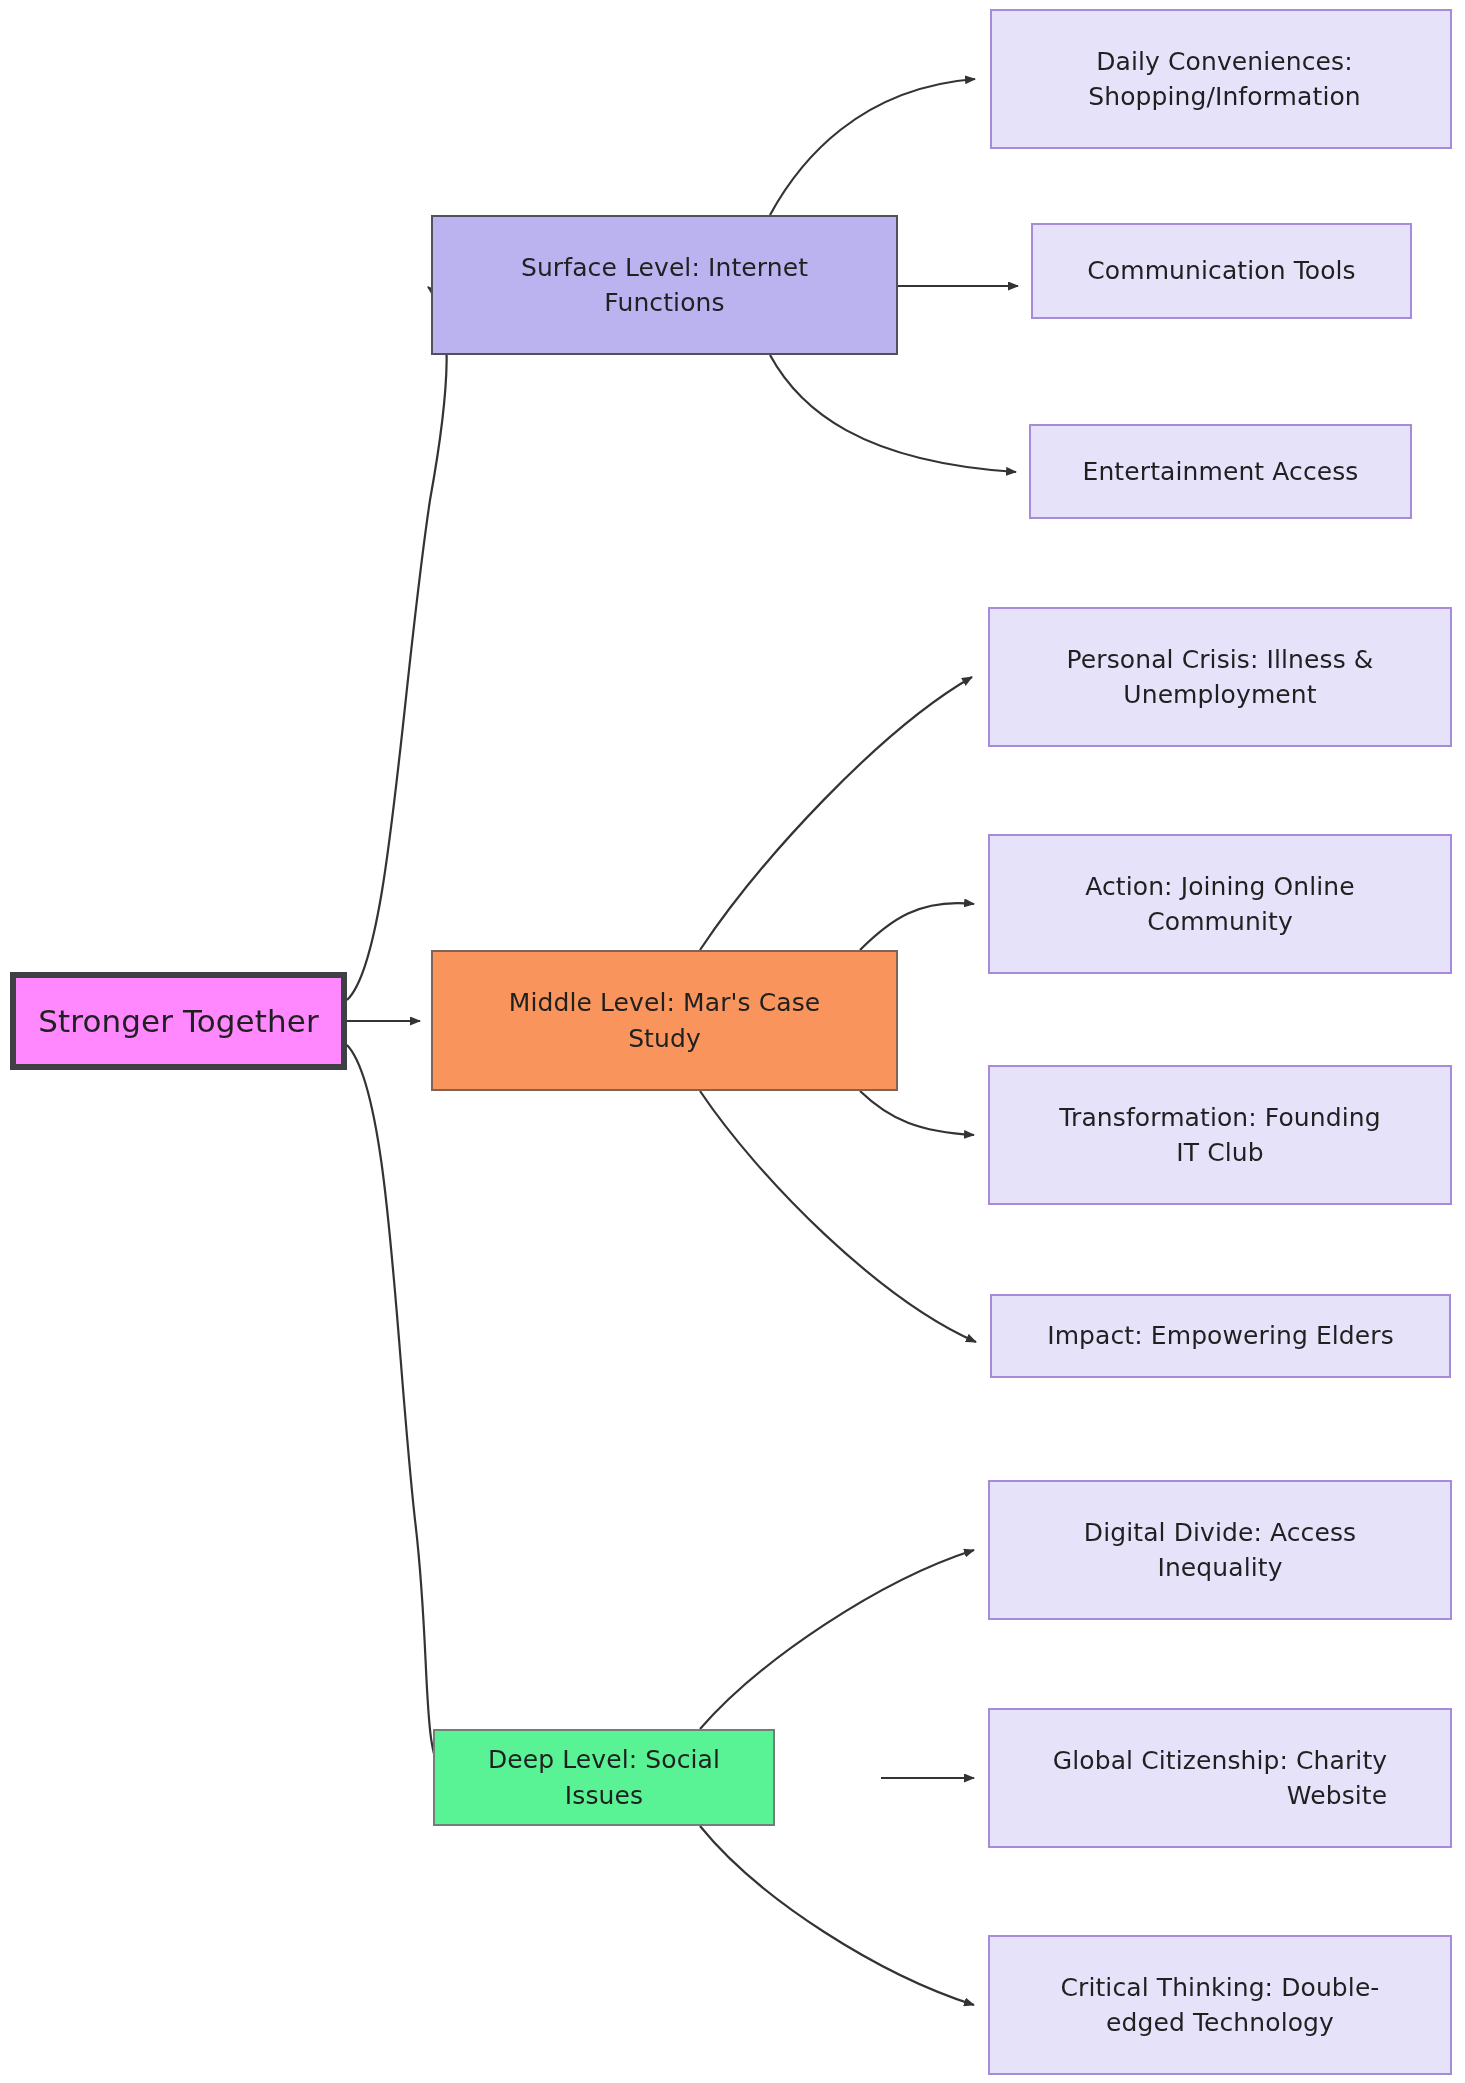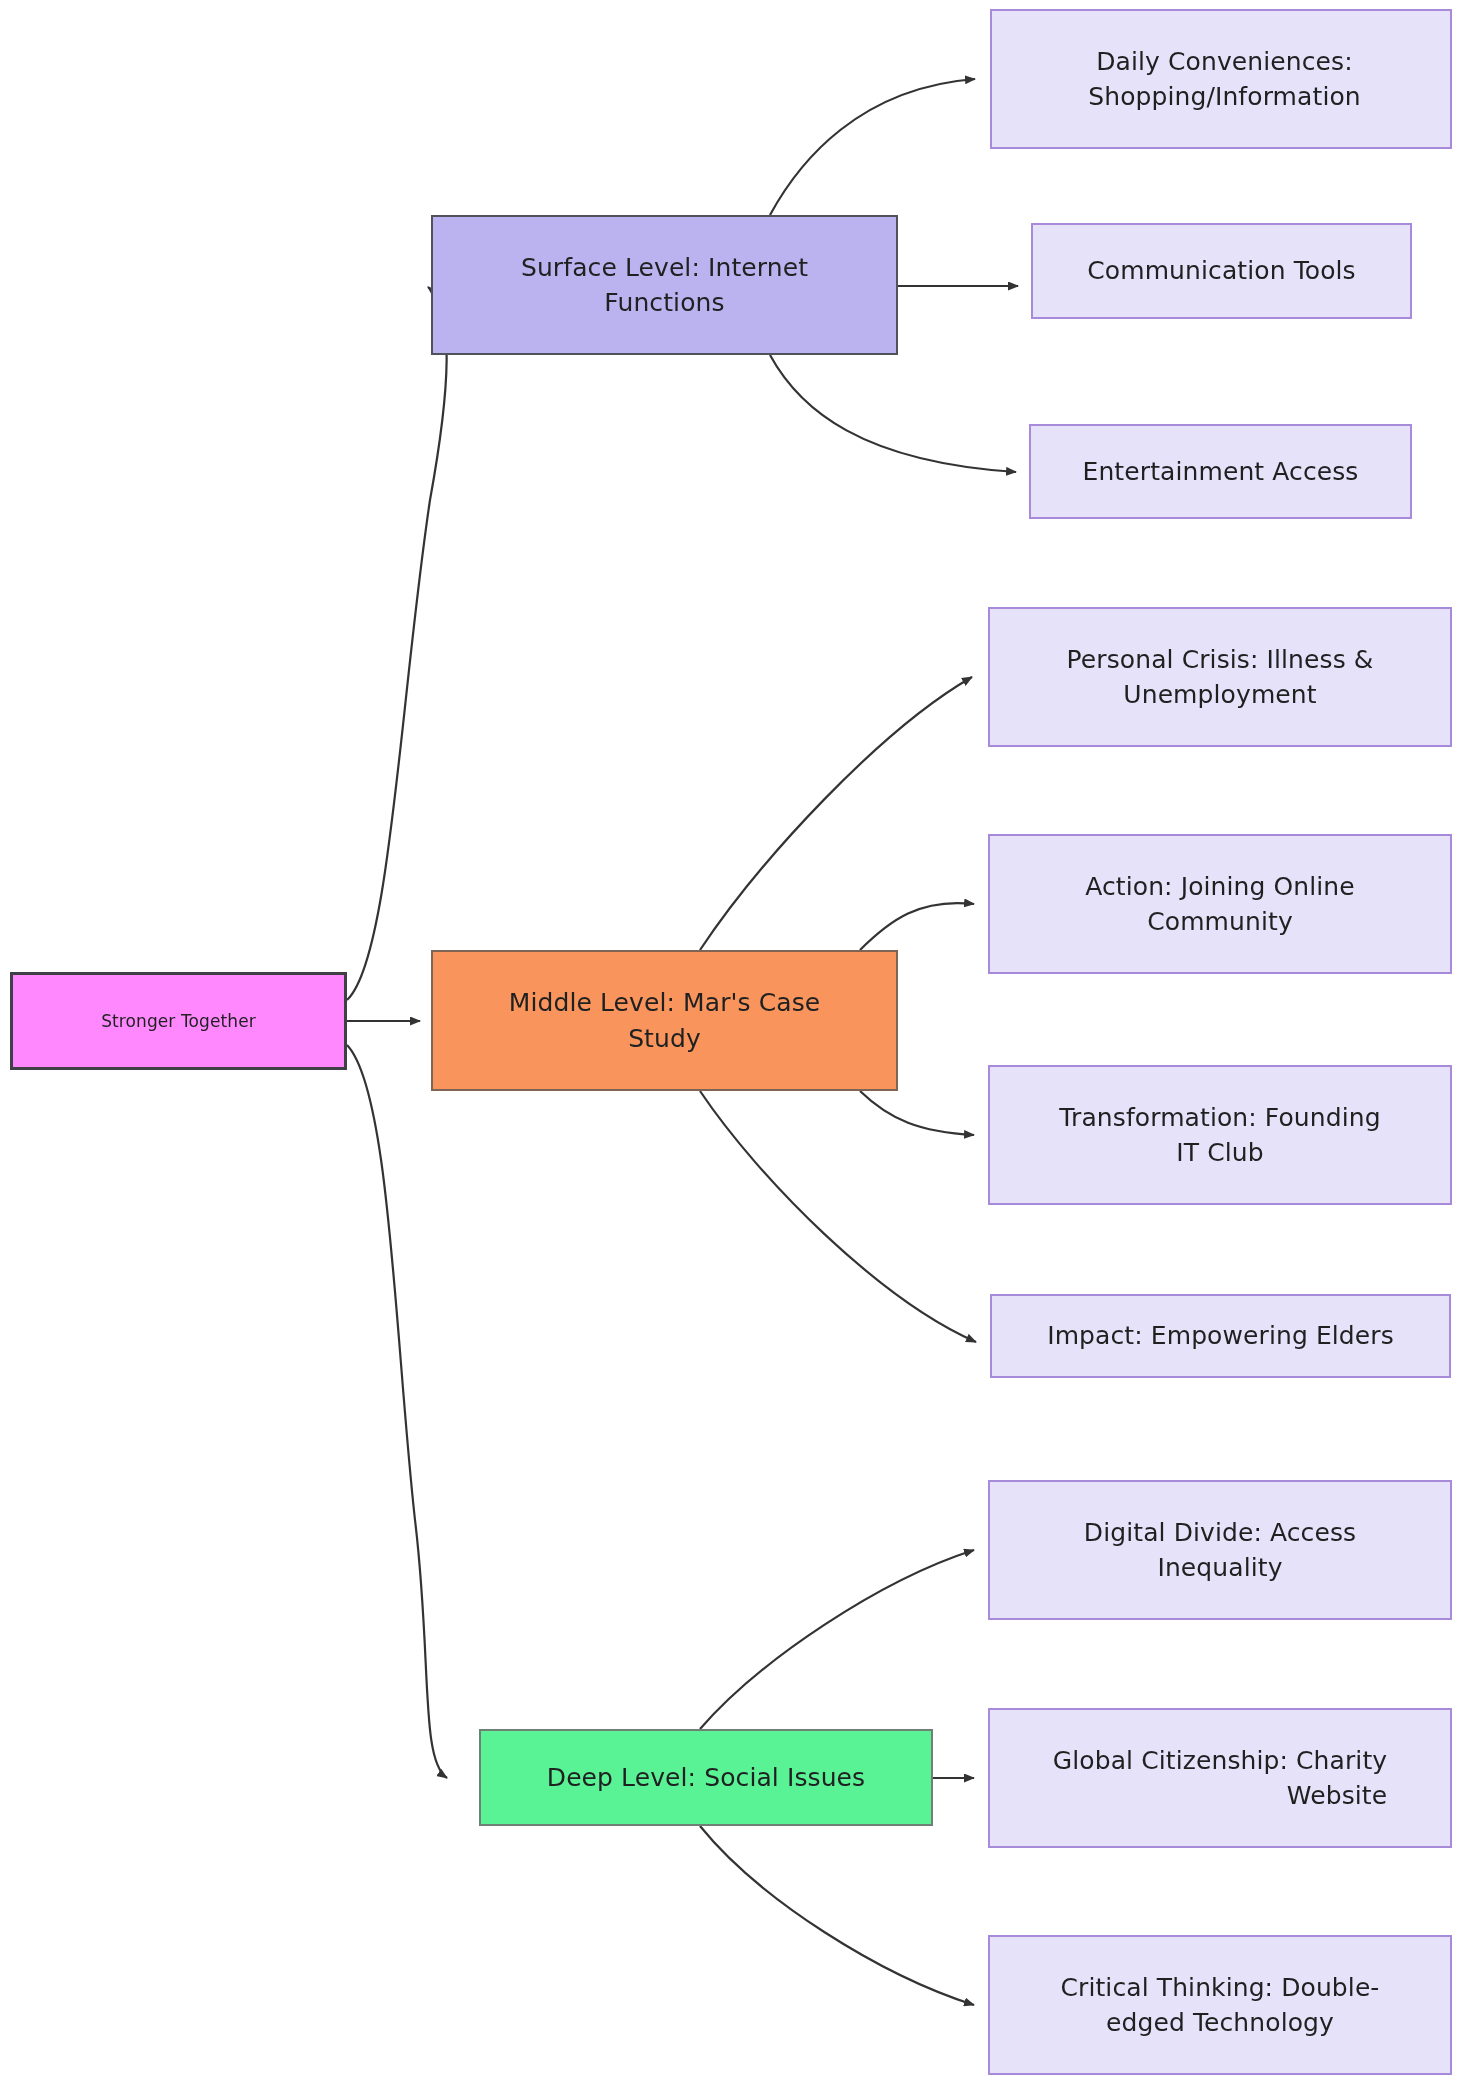--- a/index.html
+++ b/index.html
@@ -39,22 +39,22 @@
   }
   .node-label {
     display: block;
     padding: 0 14px;
     white-space: pre-line;
   }
 
   
   .node-root {
     background: #ff88ff;
-    border: 3px solid #a16207;
-    font-size: 17px;
+    border: 6px solid #a16207;
+    font-size: 31px;
     justify-content: center;
   }
   
   .node-branch-surface {
     background: #bbb3f0;
     border: 2px solid #51515b;
     font-size: 25px;
   }
   
   .node-branch-middle {
@@ -110,21 +110,21 @@
   <div class="node node-branch-surface" id="n-surface" style="left: 431px; top: 215px; width: 467px; height: 140px; background: rgb(187, 179, 240); border-color: rgb(81, 81, 91);">
     <span class="node-label">Surface Level: Internet
 Functions</span>
   </div>
 
   <div class="node node-branch-middle" id="n-middle" style="left: 431px; top: 950px; width: 467px; height: 141px; background: rgb(248, 148, 92); border-color: rgb(125, 100, 85);">
     <span class="node-label">Middle Level: Mar's Case
 Study</span>
   </div>
 
-  <div class="node node-branch-deep" id="n-deep" style="left: 479px; top: 1729px; width: 454px; height: 97px; background: rgb(89, 242, 149); border-color: rgb(111, 129, 119);">
+  <div class="node node-branch-deep" id="n-deep" style="left: 433px; top: 1729px; width: 342px; height: 97px; background: rgb(89, 242, 149); border-color: rgb(111, 129, 119);">
     <span class="node-label">Deep Level: Social Issues</span>
   </div>
 
   <div class="node node-leaf" style="left: 990px; top: 9px; width: 462px; height: 140px; background: rgb(230, 226, 250); border-color: rgb(167, 139, 218); padding-left: 7px;">
     <span class="node-label">Daily Conveniences:
 Shopping/Information</span>
   </div>
   <div class="node node-leaf" style="left: 1031px; top: 223px; width: 381px; height: 96px; background: rgb(230, 226, 250); border-color: rgb(167, 139, 218);">
     <span class="node-label">Communication Tools</span>
   </div>

